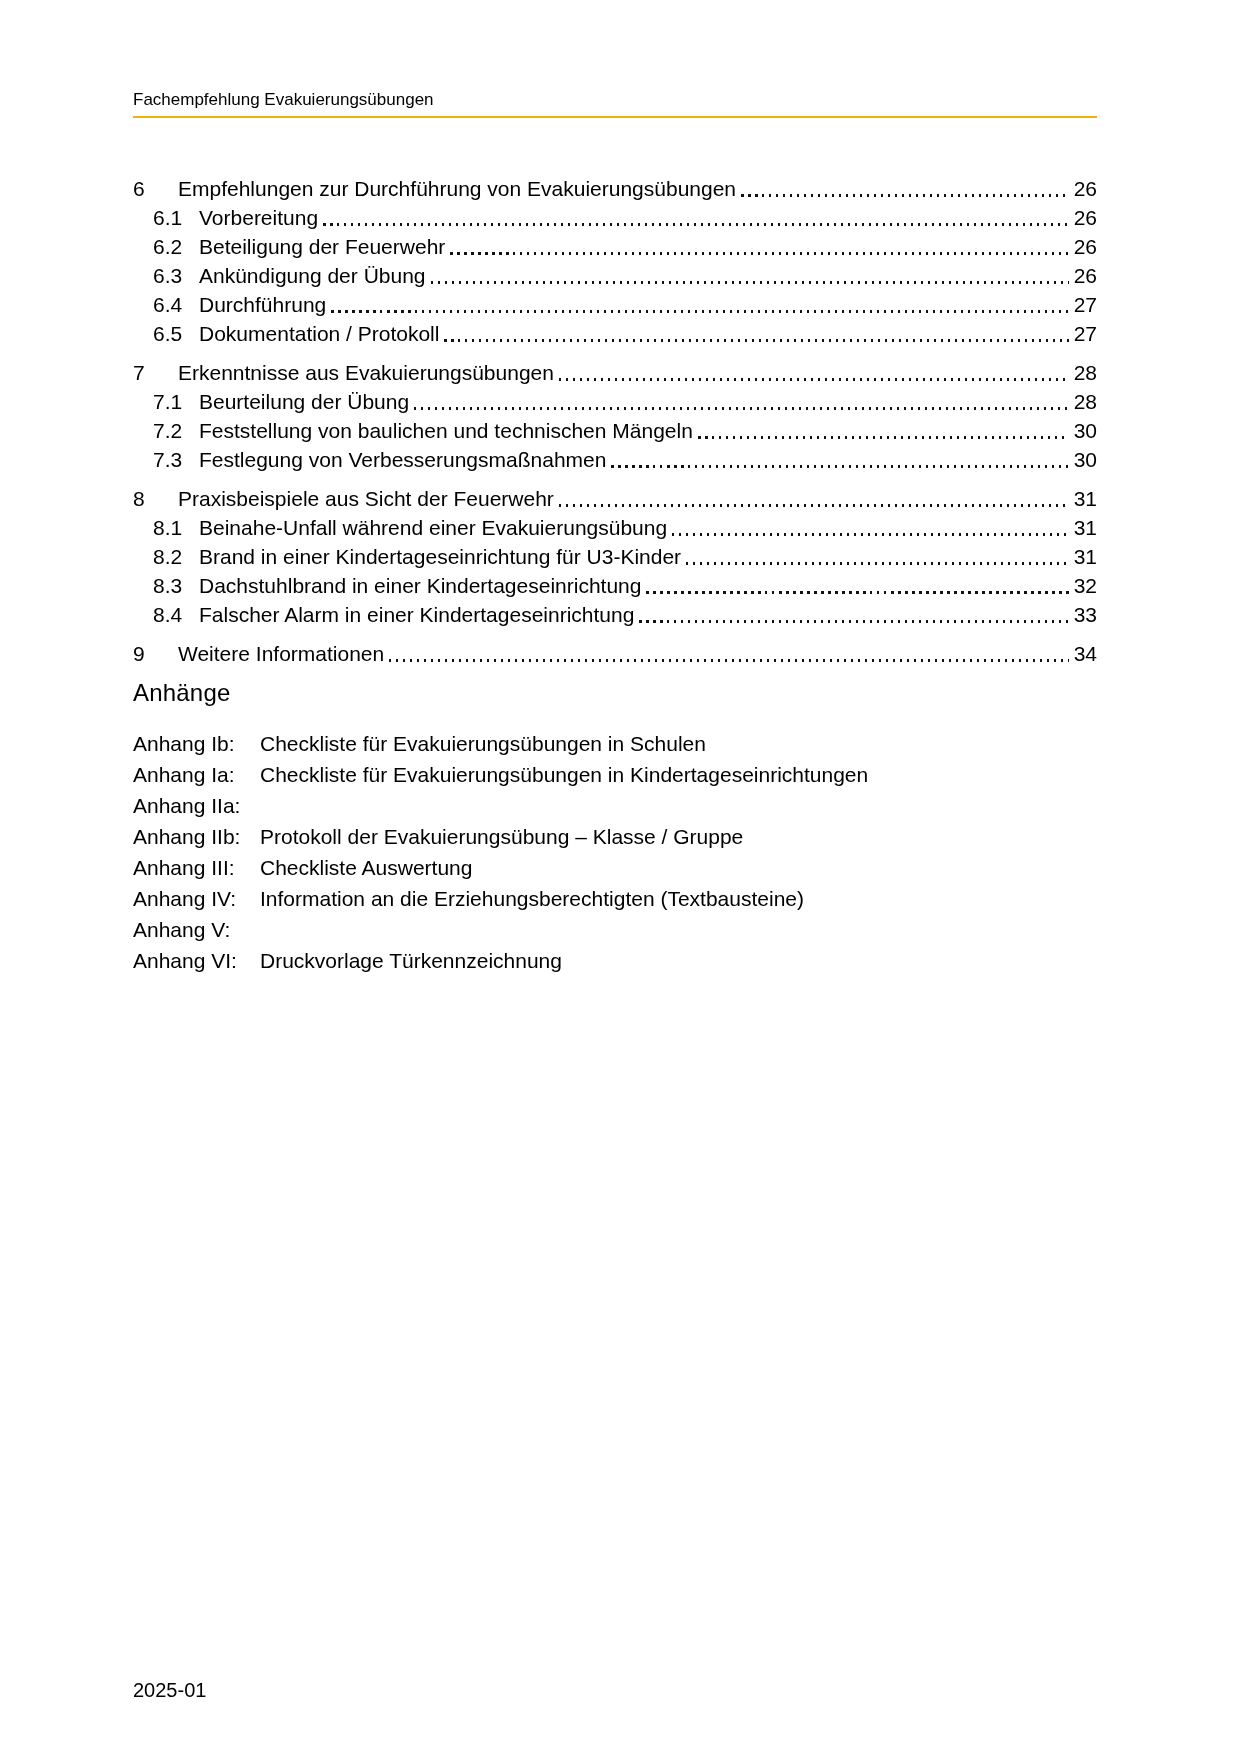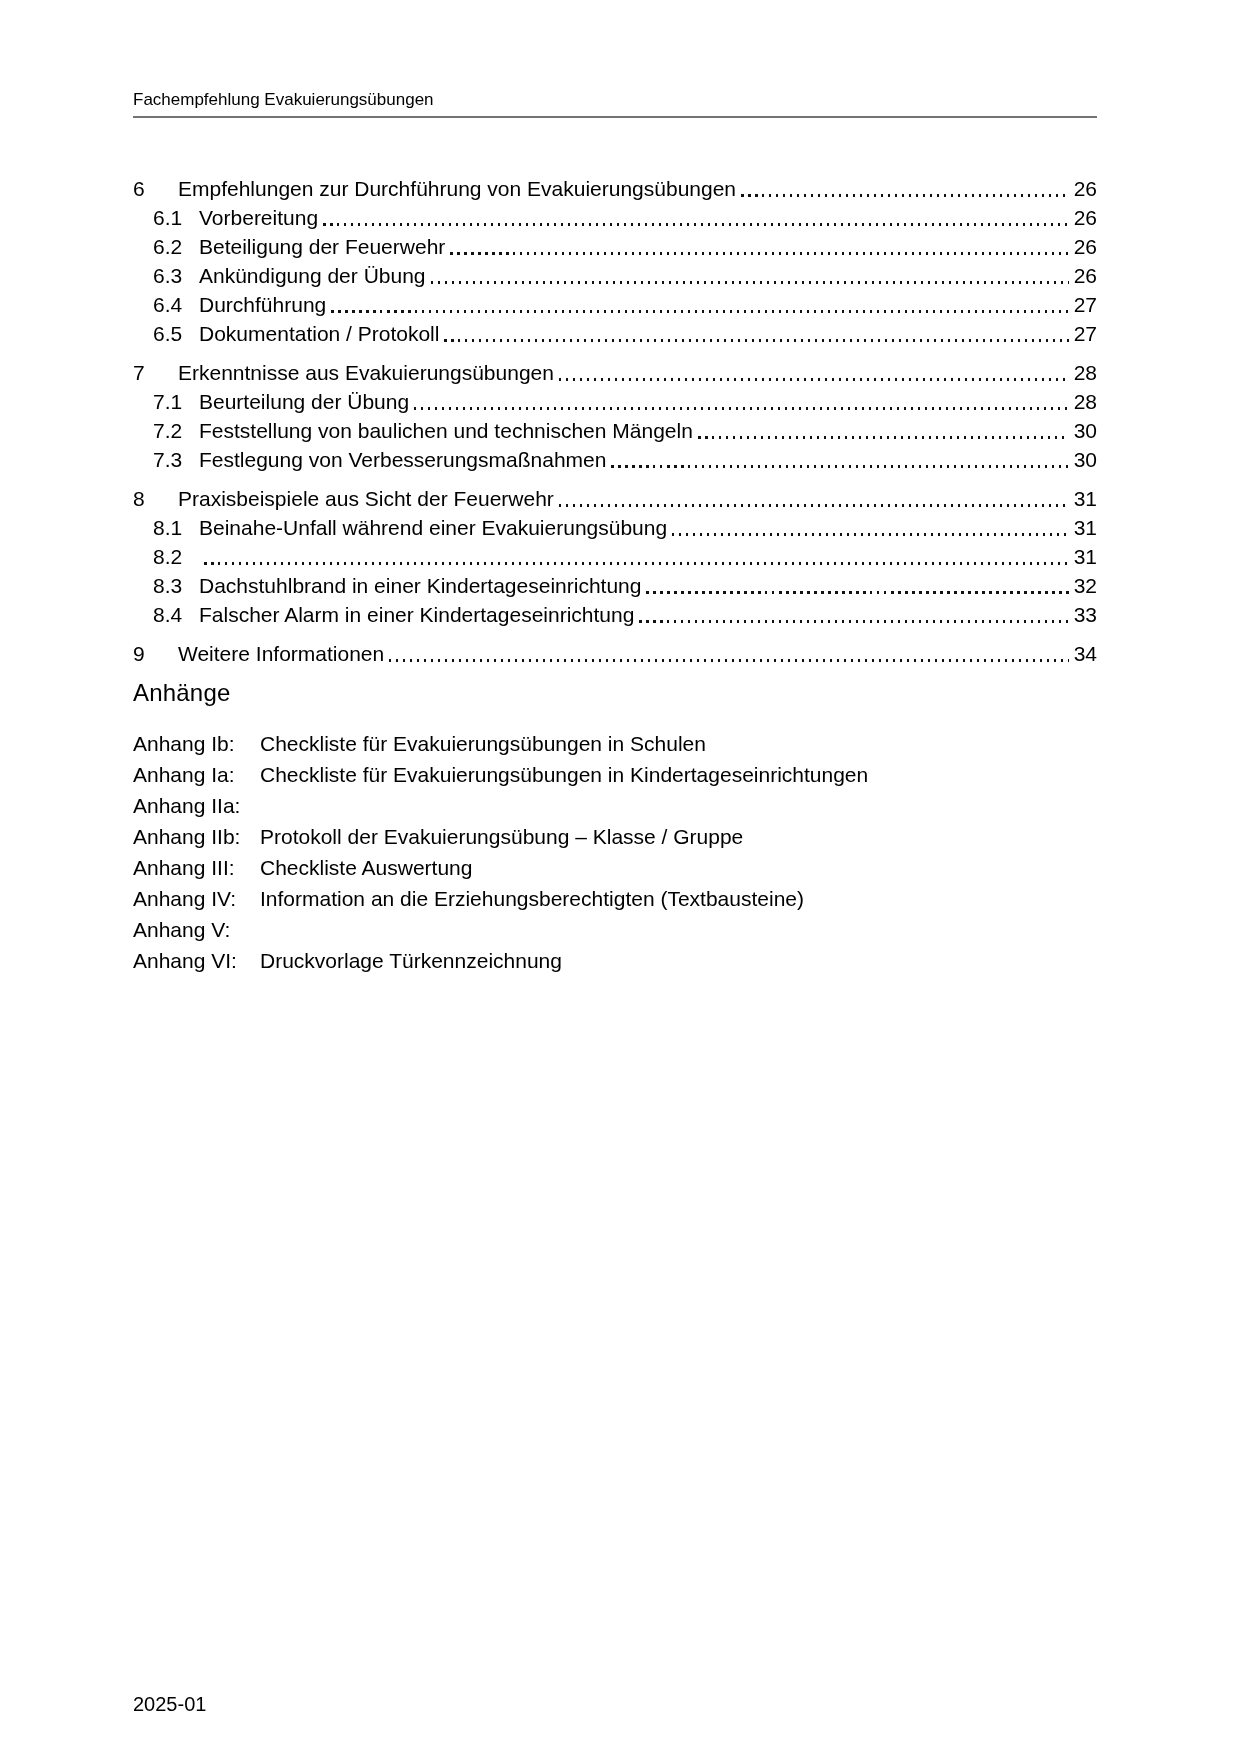--- a/index.html
+++ b/index.html
@@ -18,21 +18,21 @@
   }
   
   .doc-header {
     position: absolute;
     left: 133px;
     top: 90px;
     width: 964px;
     font-size: 17px;
     line-height: 20px;
     padding-bottom: 6px;
-    border-bottom: 2px solid #737373;
+    border-bottom: 2px solid #eab308;
   }
   
   .toc {
     position: absolute;
     left: 133px;
     top: 164px;
     width: 964px;
     font-size: 21px;
   }
   .toc-row {
@@ -91,21 +91,20 @@
     width: 127px;
   }
   .appendix-desc { flex: 1 1 auto; }
   
   .doc-footer {
     position: absolute;
     left: 133px;
     top: 1678px;
     font-size: 20px;
     line-height: 24px;
-    margin-top: 14px;
   }
 </style>
 </head>
 <body>
 
 <div class="page">
 
   <div class="doc-header">Fachempfehlung Evakuierungsübungen</div>
 
   <nav class="toc" id="toc">
@@ -176,20 +175,21 @@
         <span class="toc-page">31</span>
       </div>
       <div class="toc-row l2">
         <span class="toc-num">8.1</span>
         <span class="toc-label">Beinahe-Unfall während einer Evakuierungsübung</span>
         <span class="toc-leader"></span>
         <span class="toc-page">31</span>
       </div>
       <div class="toc-row l2">
         <span class="toc-num">8.2</span>
+        <span class="toc-label">Brand in einer Kindertageseinrichtung für U3-Kinder</span>
         <span class="toc-leader"></span>
         <span class="toc-page">31</span>
       </div>
       <div class="toc-row l2">
         <span class="toc-num">8.3</span>
         <span class="toc-label">Dachstuhlbrand in einer Kindertageseinrichtung</span>
         <span class="toc-leader"></span>
         <span class="toc-page">32</span>
       </div>
       <div class="toc-row l2">

